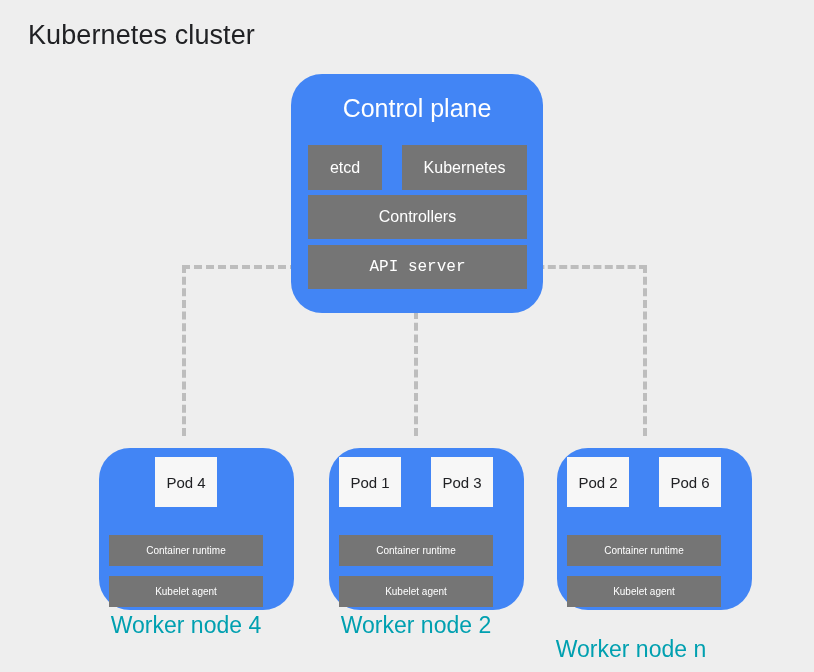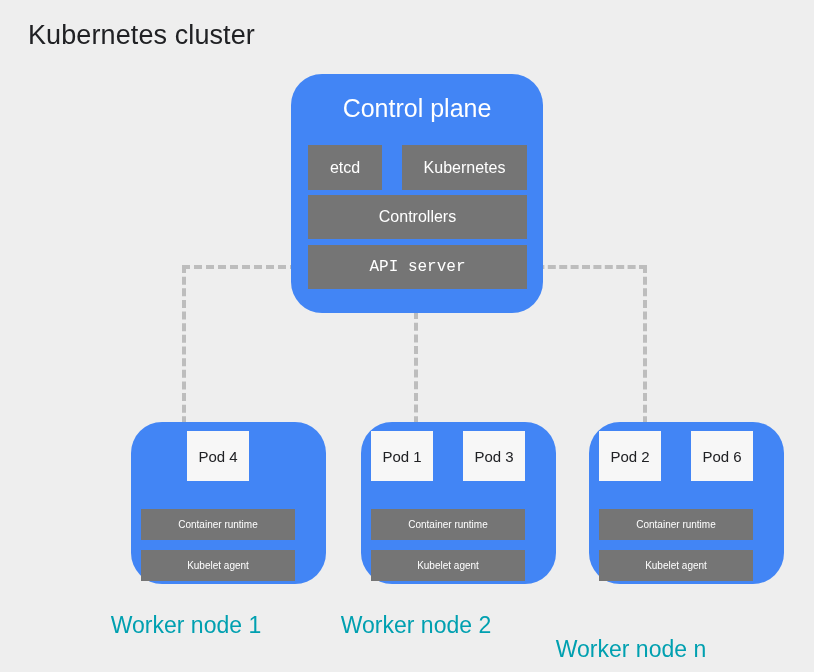--- a/index.html
+++ b/index.html
@@ -87,22 +87,21 @@
   #conn-left-h   { left: 182px; top: 265px; width: 128px; }
   #conn-left-v   { left: 182px; top: 265px; height: 171px; }
   #conn-right-h  { left: 525px; top: 265px; width: 122px; }
   #conn-right-v  { left: 643px; top: 265px; height: 171px; }
   #conn-center-v { left: 414px; top: 311px; height: 125px; }
 
   
   .worker-node {
     width: 195px;
     height: 162px;
-    top: 422px;
-    margin-left: 32px;
+    top: 448px;
   }
   #worker-node-1 { left: 99px; }
   #worker-node-2 { left: 329px; }
   #worker-node-n { left: 557px; }
 
   
   .pod-box {
     position: absolute;
     background: #f7f7f7;
     color: #202124;
@@ -169,21 +168,21 @@
   <div class="gray-chip" id="chip-etcd">etcd</div>
   <div class="gray-chip" id="chip-scheduler">Kubernetes</div>
   <div class="gray-chip" id="chip-controllers">Controllers</div>
   <div class="gray-chip" id="chip-apiserver">API server</div>
 
   <div class="blue-box worker-node" id="worker-node-1">
     <div class="pod-box pod-solo">Pod 4</div>
     <div class="node-bar bar-runtime">Container runtime</div>
     <div class="node-bar bar-kubelet">Kubelet agent</div>
   </div>
-  <div class="node-caption" id="caption-1">Worker node 1</div>
+  <div class="node-caption" id="caption-1">Worker node 4</div>
 
   <div class="blue-box worker-node" id="worker-node-2">
     <div class="pod-box pod-left">Pod 1</div>
     <div class="pod-box pod-right">Pod 3</div>
     <div class="node-bar bar-runtime">Container runtime</div>
     <div class="node-bar bar-kubelet">Kubelet agent</div>
   </div>
   <div class="node-caption" id="caption-2">Worker node 2</div>
 
   <div class="blue-box worker-node" id="worker-node-n">

